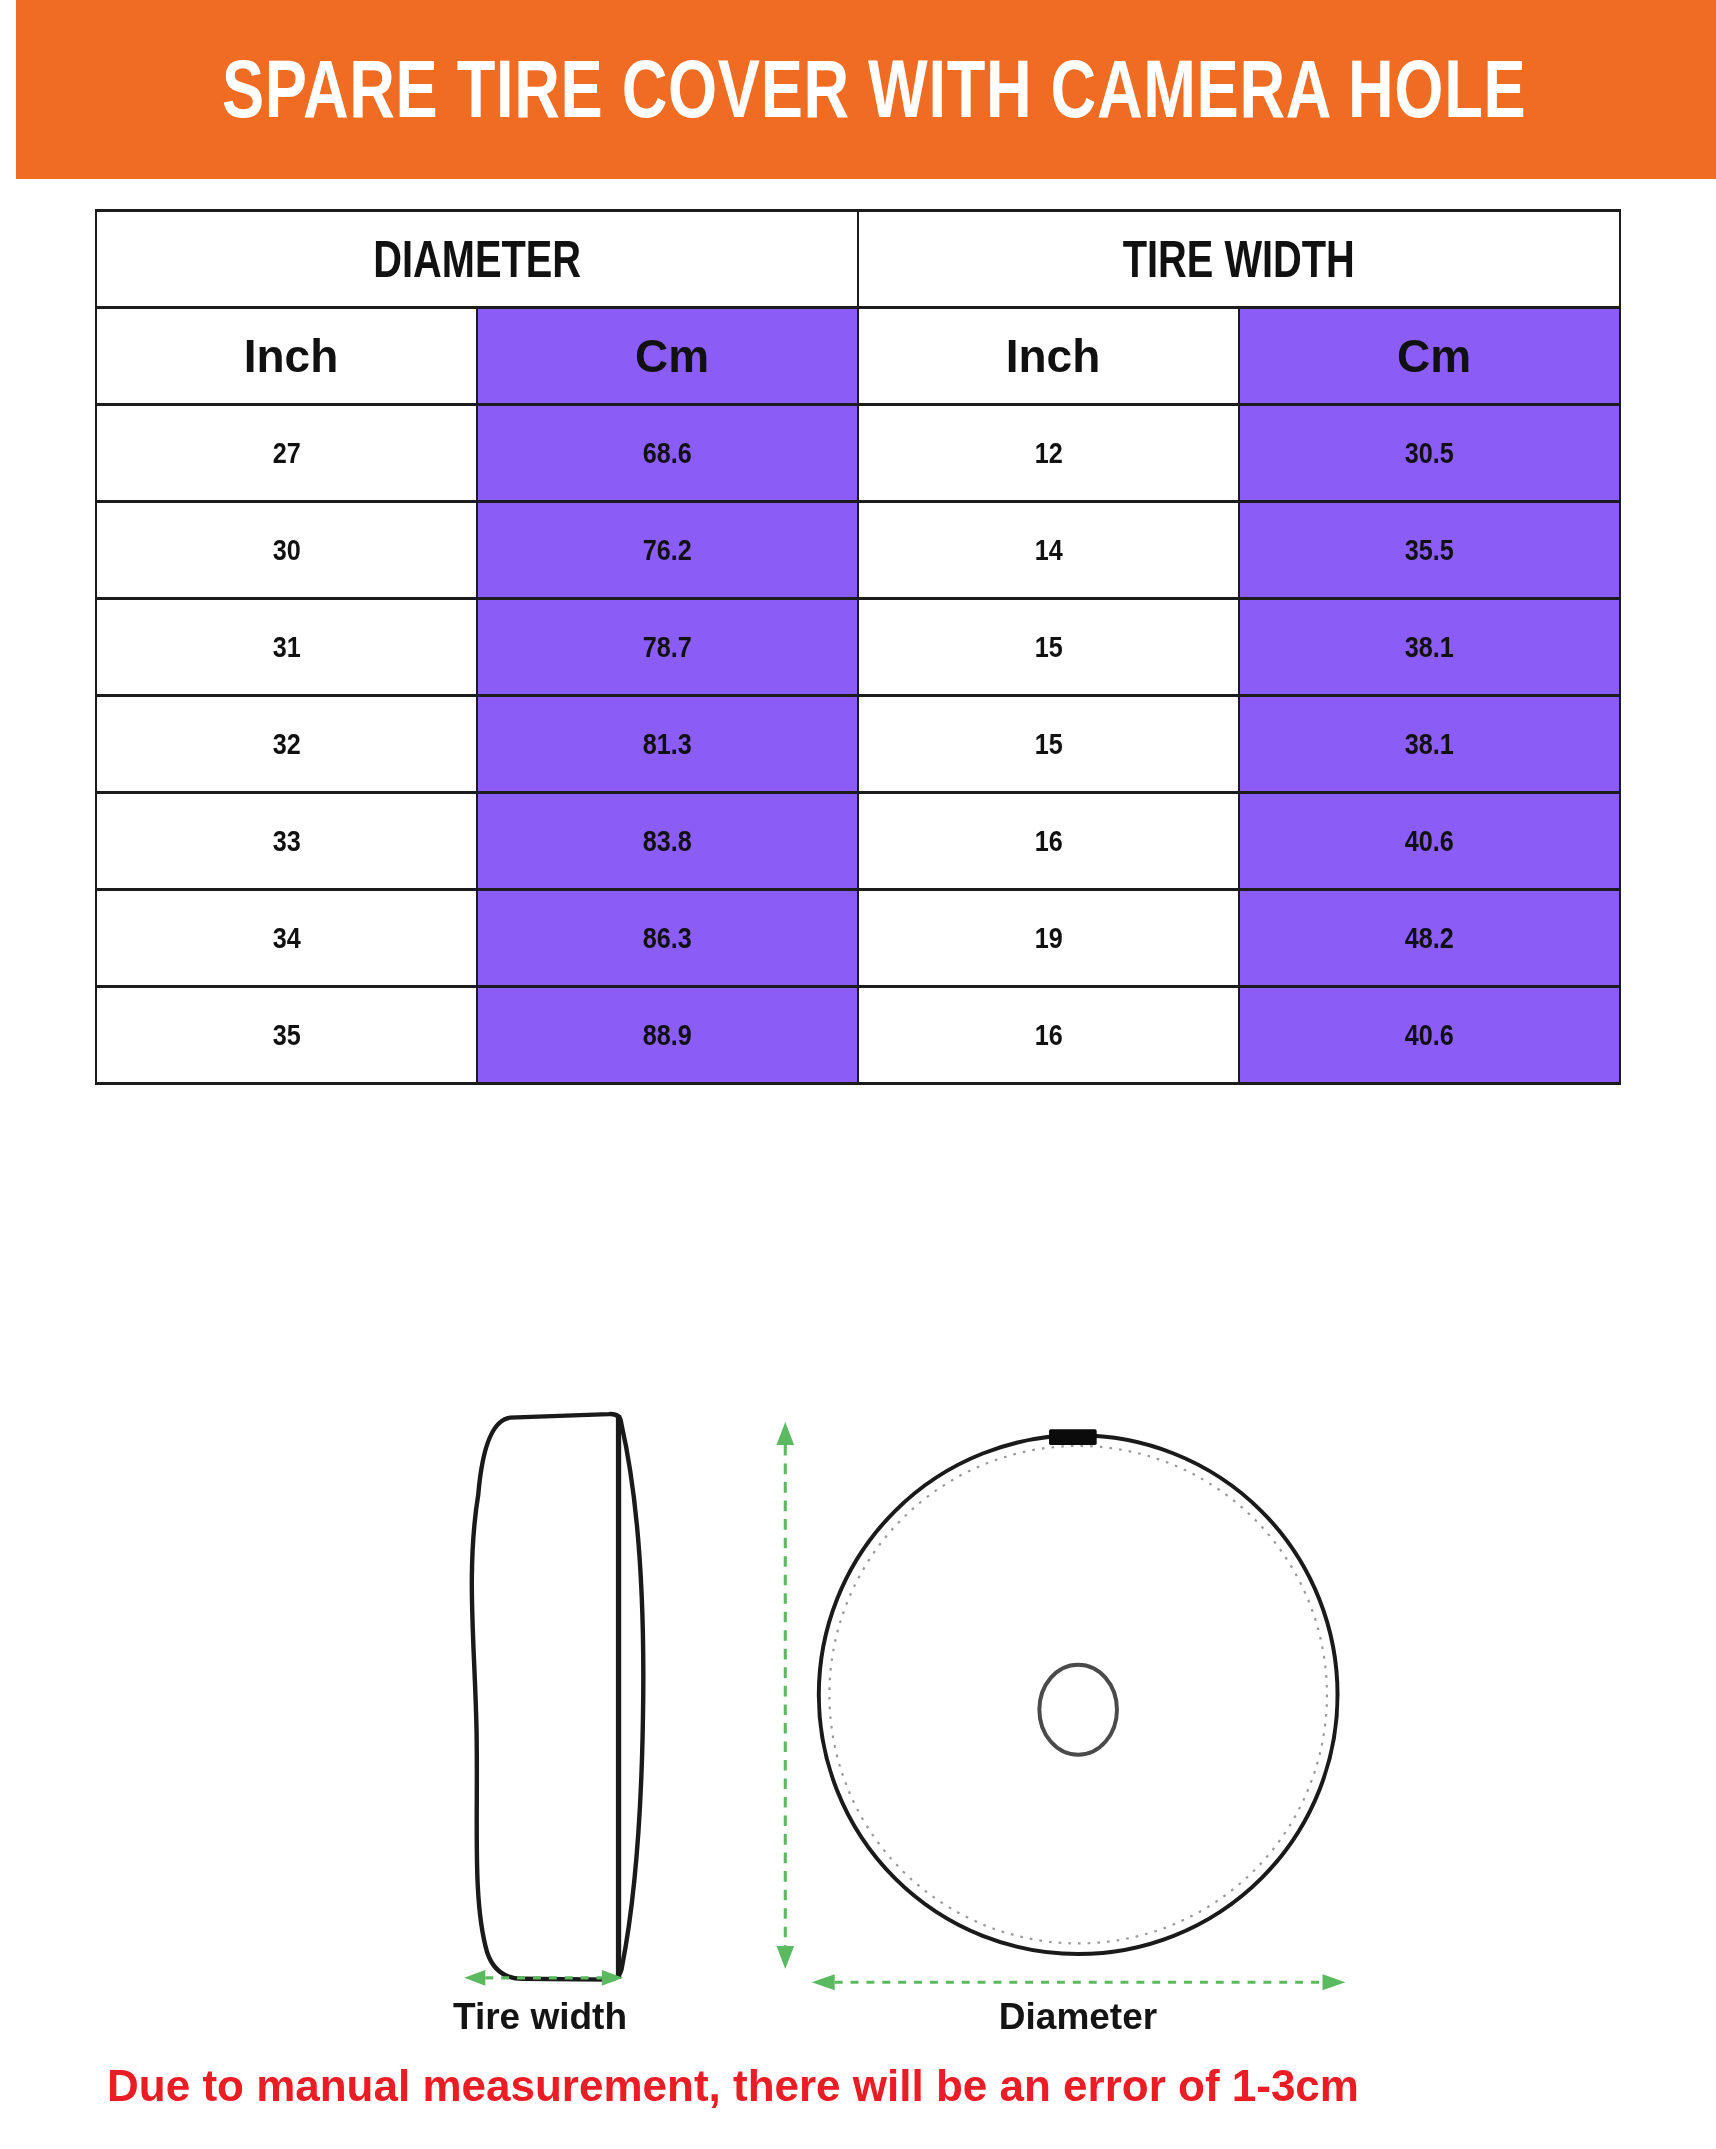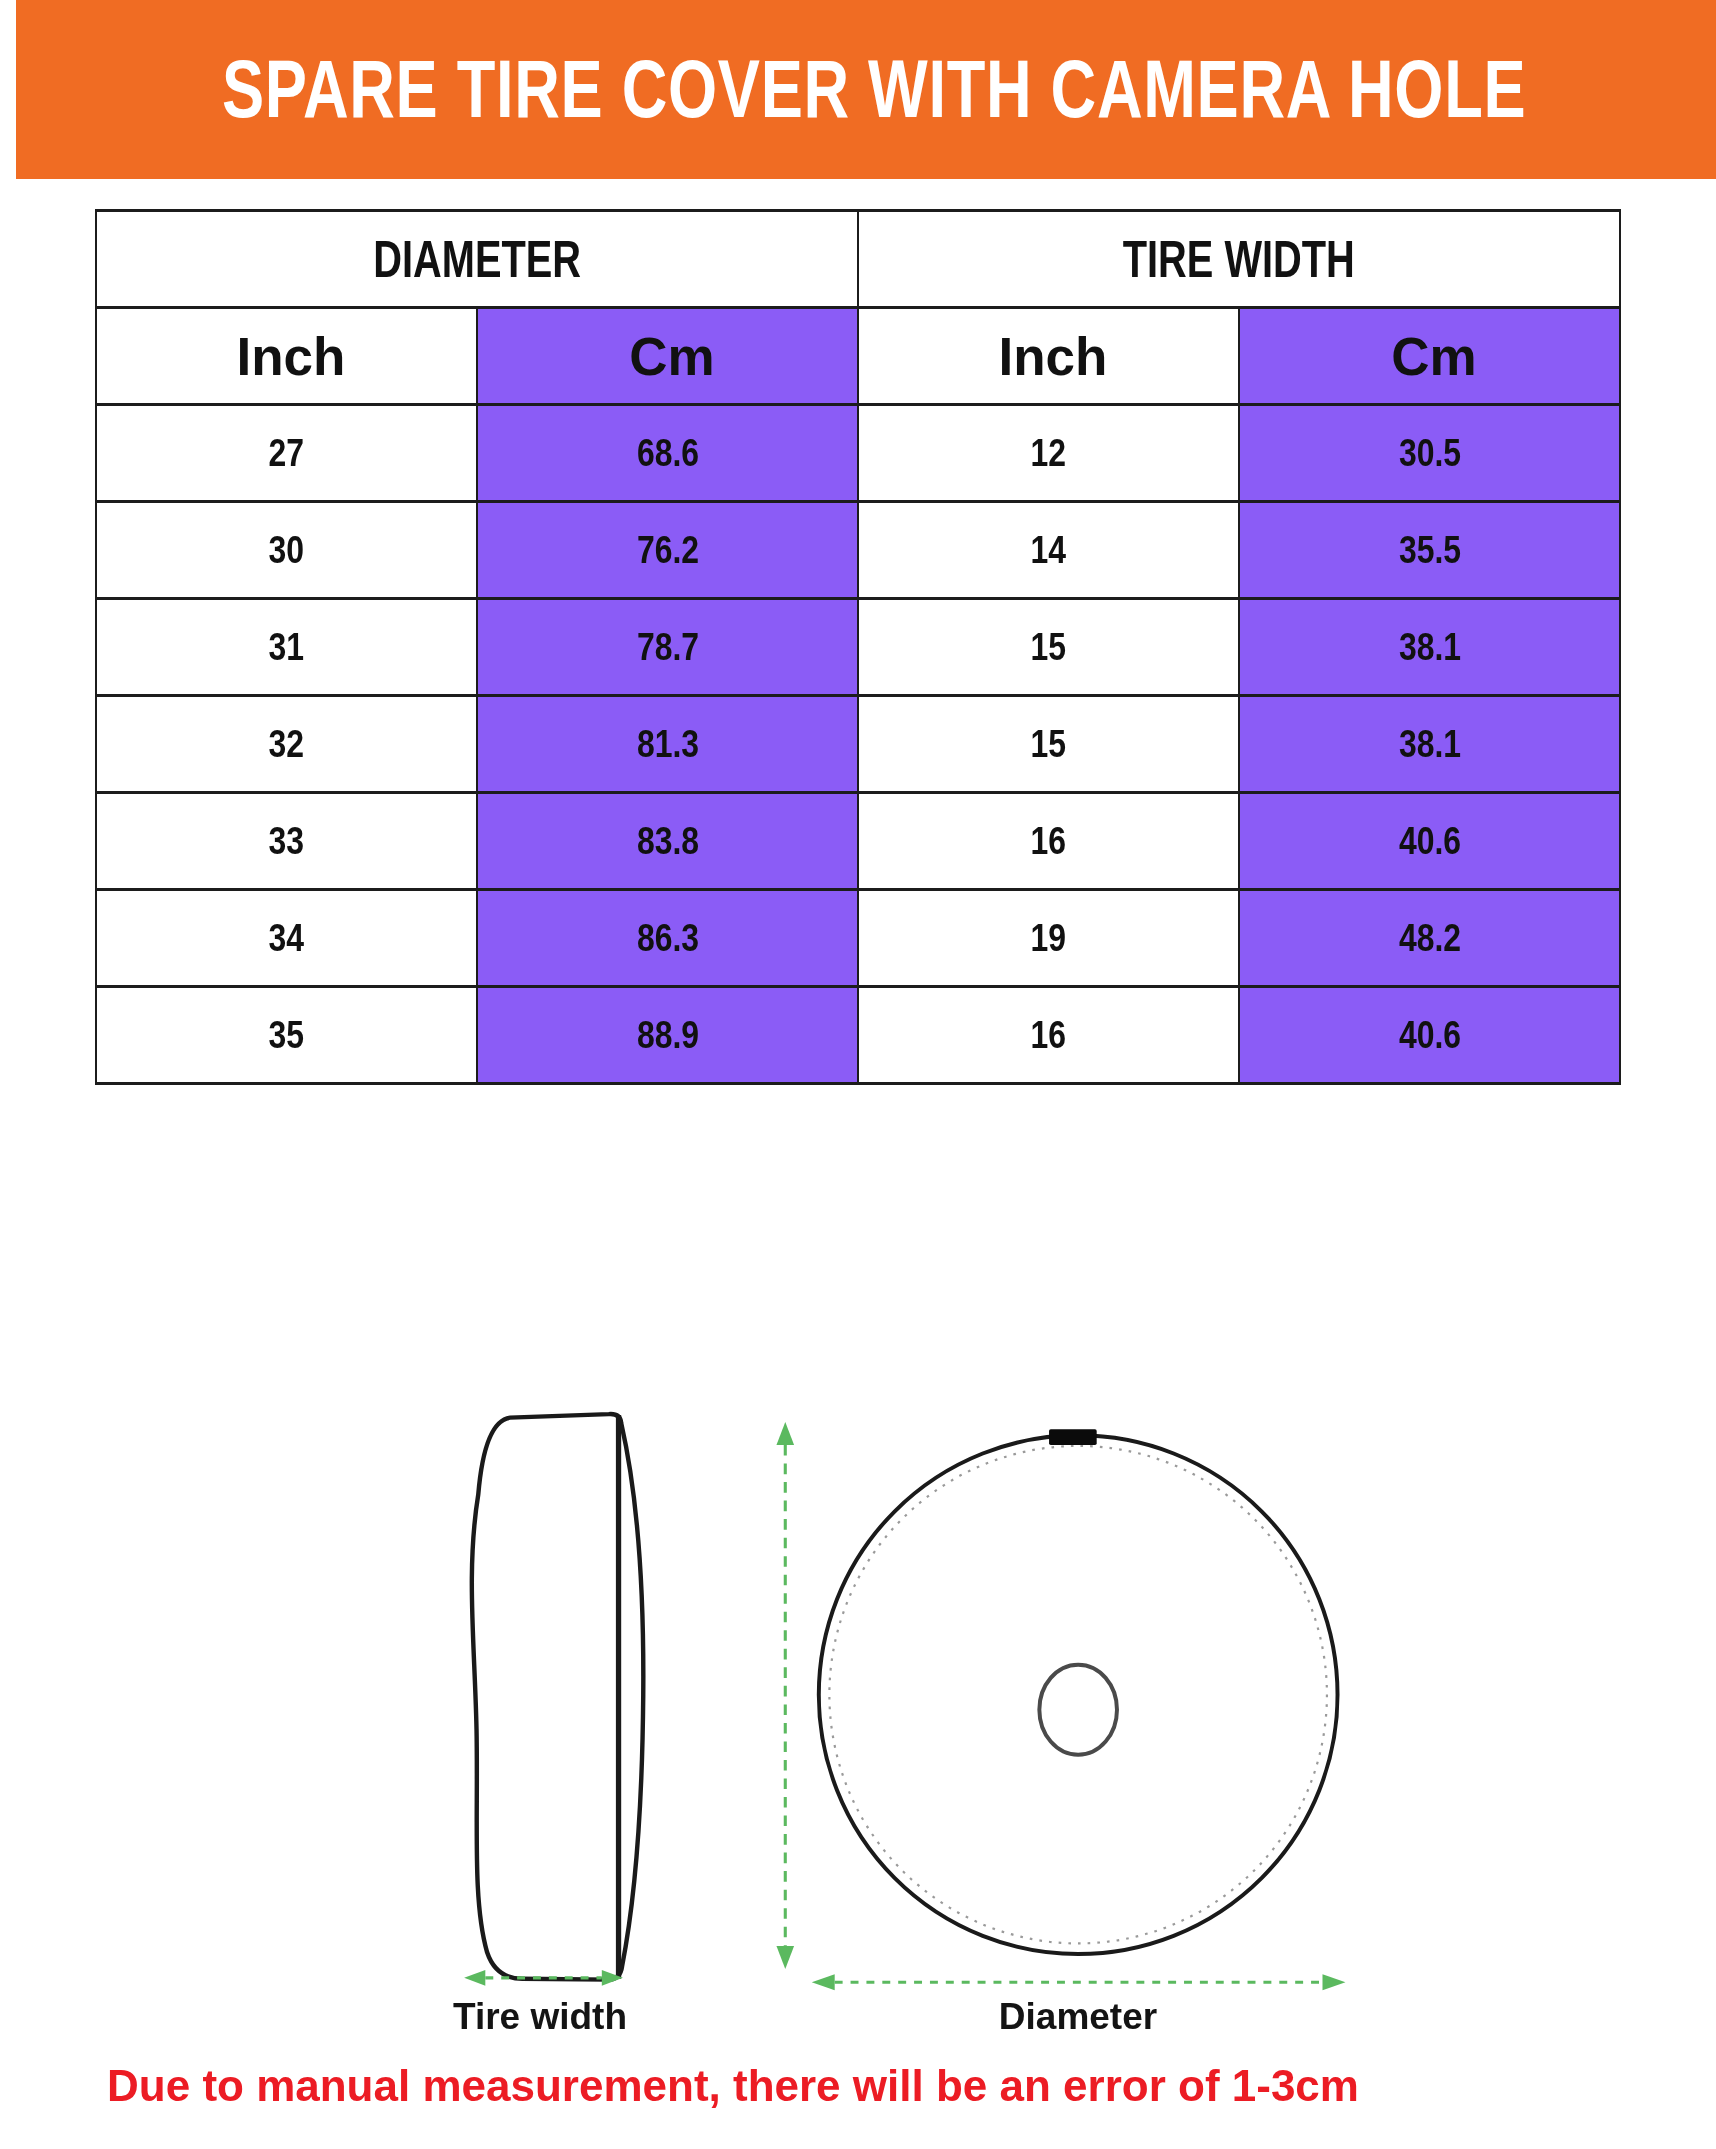--- a/index.html
+++ b/index.html
@@ -30,22 +30,22 @@
     table-layout:fixed;
   }
   .size-table th, .size-table td {
     border:2.6px solid #1c1c1c;
     border-top-width:3.5px; border-bottom-width:3.5px;
     text-align:center; vertical-align:middle;
     height:94px; padding:0;
     color:#111111;
   }
   .size-table .group-h { font-size:51px; }
-  .size-table .sub-h   { font-size:53px; font-weight:700;padding-left:9px; }
-  .size-table td       { font-size:38px;text-decoration:underline; }
+  .size-table .sub-h   { font-size:46px; font-weight:700;padding-left:9px; }
+  .size-table td       { font-size:30px;text-decoration:underline; }
   .gray { background:#8b5cf6; }
   .cond   { display:inline-block; transform:scaleX(0.84); font-weight:700; white-space:nowrap; }
   .cond-x { display:inline-block; transform:scaleX(0.78); font-weight:700; white-space:nowrap; }
 
   
   svg.diagram { position:absolute; left:0; top:0; width:1717px; height:2149px; pointer-events:none; }
 
   .diag-label {
     position:absolute; width:300px; text-align:center;
     font-size:37px; font-weight:700; color:#141414;

